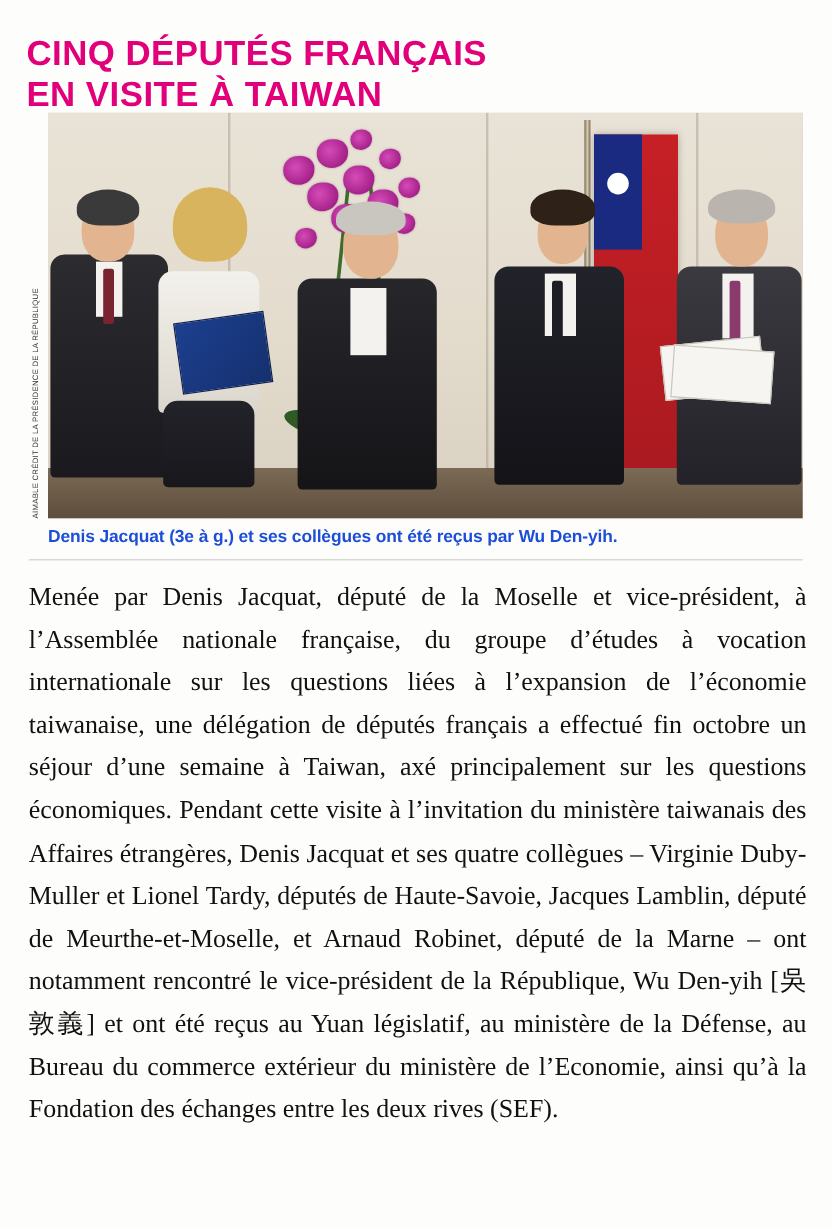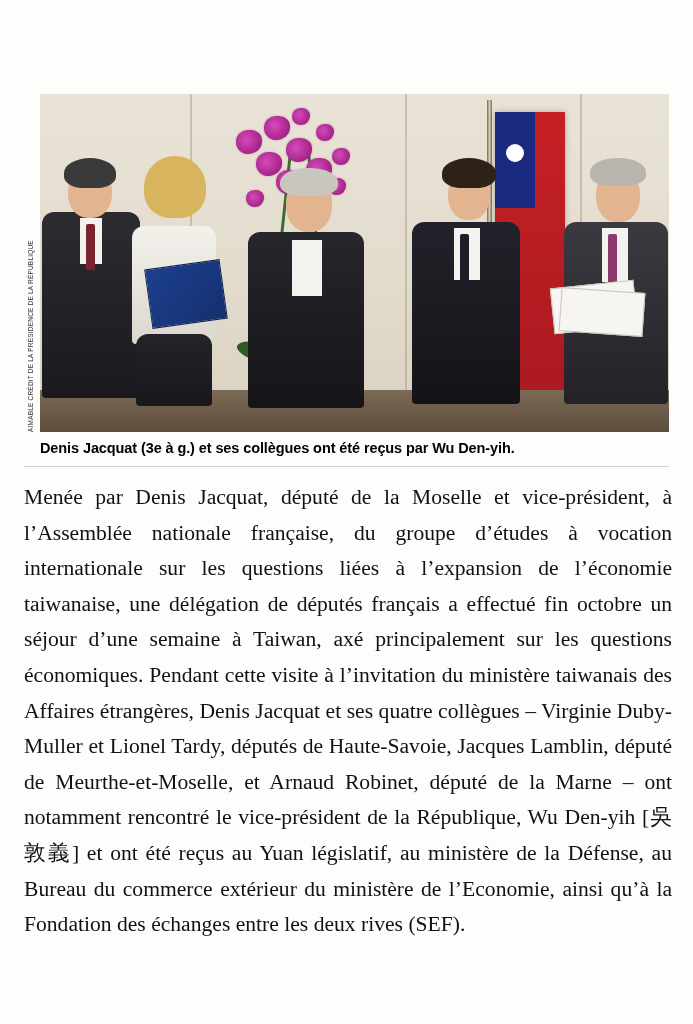--- a/index.html
+++ b/index.html
@@ -196,21 +196,21 @@
 
   
   .caption {
     position: absolute;
     left: 40px;
     top: 440px;
     width: 630px;
     font-family: "Liberation Sans", sans-serif;
     font-weight: bold;
     font-size: 14.5px;
-    color: #000000;
+    color: #1d4ed8;
     letter-spacing: -0.1px;
   }
   .rule {
     position: absolute;
     left: 24px;
     top: 466px;
     width: 645px;
     height: 1px;
     background: #cfcfcf;
   }
@@ -228,20 +228,24 @@
     text-align: justify;
     text-justify: inter-word;
     hyphens: none;
   }
 </style>
 </head>
 <body>
 
 <div class="page">
 
+  <h1 class="headline">
+    <span>CINQ DÉPUTÉS FRANÇAIS</span>
+    <span class="l2">EN VISITE À TAIWAN</span>
+  </h1>
 
   <div class="photo-block">
 
     <div class="credit">AIMABLE CRÉDIT DE LA PRÉSIDENCE DE LA RÉPUBLIQUE</div>
 
     <div class="photo">
       <div class="wall"></div>
       <div class="wall-seam" style="left:150px;"></div>
       <div class="wall-seam" style="left:365px;"></div>
       <div class="wall-seam" style="left:540px;"></div>

